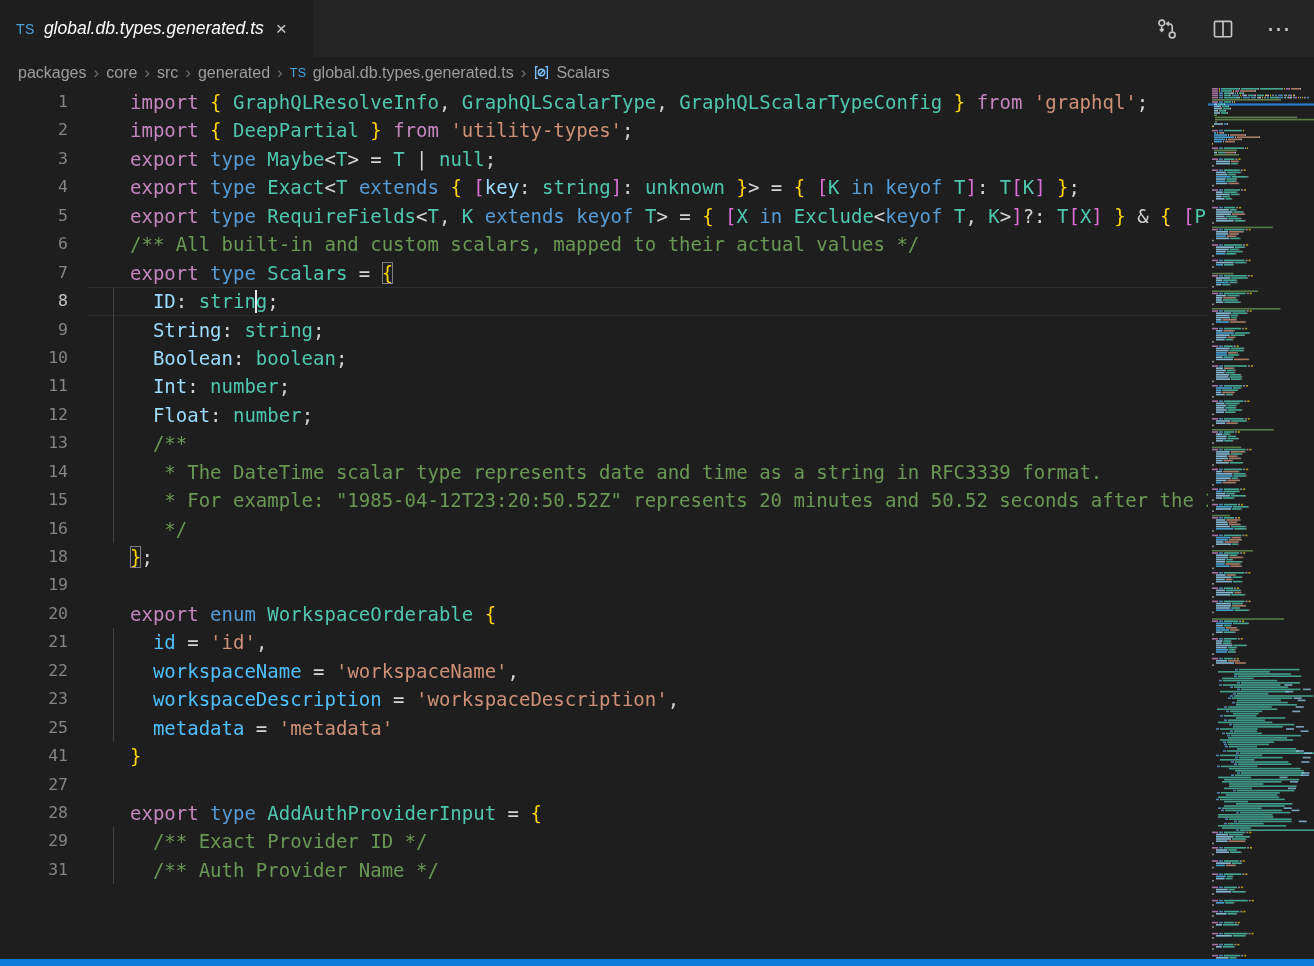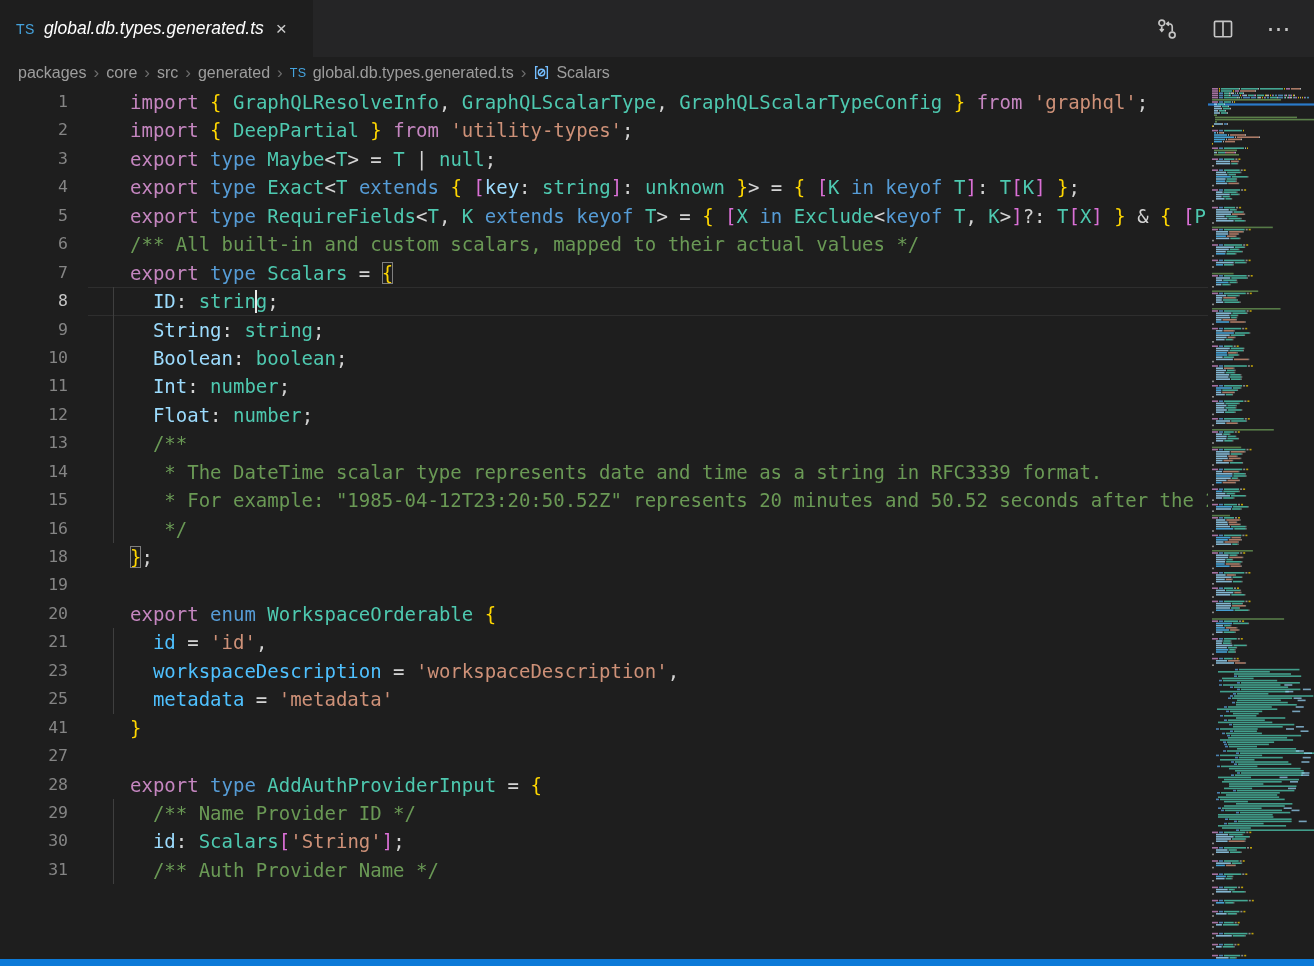--- a/index.html
+++ b/index.html
@@ -126,27 +126,27 @@
       <div class="row guide"><span class="gutter">11</span><span class="code"><span class="tk-o">  </span><span class="tk-p">Int</span><span class="tk-o">: </span><span class="tk-t">number</span><span class="tk-o">;</span></span></div>
       <div class="row guide"><span class="gutter">12</span><span class="code"><span class="tk-o">  </span><span class="tk-p">Float</span><span class="tk-o">: </span><span class="tk-t">number</span><span class="tk-o">;</span></span></div>
       <div class="row guide"><span class="gutter">13</span><span class="code"><span class="tk-c">  /**</span></span></div>
       <div class="row guide"><span class="gutter">14</span><span class="code"><span class="tk-c">   * The DateTime scalar type represents date and time as a string in RFC3339 format.</span></span></div>
       <div class="row guide"><span class="gutter">15</span><span class="code"><span class="tk-c">   * For example: "1985-04-12T23:20:50.52Z" represents 20 minutes and 50.52 seconds after the 23rd minute</span></span></div>
       <div class="row guide"><span class="gutter">16</span><span class="code"><span class="tk-c">   */</span></span></div>
       <div class="row"><span class="gutter">18</span><span class="code"><span class="tk-b1 tk-bm">}</span><span class="tk-o">;</span></span></div>
       <div class="row"><span class="gutter">19</span><span class="code"></span></div>
       <div class="row"><span class="gutter">20</span><span class="code"><span class="tk-m">export</span><span class="tk-o"> </span><span class="tk-k">enum</span><span class="tk-o"> </span><span class="tk-t">WorkspaceOrderable</span><span class="tk-o"> </span><span class="tk-b1">{</span></span></div>
       <div class="row guide"><span class="gutter">21</span><span class="code"><span class="tk-o">  </span><span class="tk-e">id</span><span class="tk-o"> = </span><span class="tk-s">'id'</span><span class="tk-o">,</span></span></div>
+      <div class="row guide"><span class="gutter">22</span><span class="code"><span class="tk-o">  </span><span class="tk-e">workspaceName</span><span class="tk-o"> = </span><span class="tk-s">'workspaceName'</span><span class="tk-o">,</span></span></div>
       <div class="row guide"><span class="gutter">23</span><span class="code"><span class="tk-o">  </span><span class="tk-e">workspaceDescription</span><span class="tk-o"> = </span><span class="tk-s">'workspaceDescription'</span><span class="tk-o">,</span></span></div>
       <div class="row guide"><span class="gutter">25</span><span class="code"><span class="tk-o">  </span><span class="tk-e">metadata</span><span class="tk-o"> = </span><span class="tk-s">'metadata'</span></span></div>
       <div class="row"><span class="gutter">41</span><span class="code"><span class="tk-b1">}</span></span></div>
       <div class="row"><span class="gutter">27</span><span class="code"></span></div>
       <div class="row"><span class="gutter">28</span><span class="code"><span class="tk-m">export</span><span class="tk-o"> </span><span class="tk-k">type</span><span class="tk-o"> </span><span class="tk-t">AddAuthProviderInput</span><span class="tk-o"> = </span><span class="tk-b1">{</span></span></div>
-      <div class="row guide"><span class="gutter">29</span><span class="code"><span class="tk-c">  /** Name Provider ID */</span></span></div>
-      <div class="row guide"><span class="gutter">30</span><span class="code"><span class="tk-o">  </span><span class="tk-p">id</span><span class="tk-o">: </span><span class="tk-t">Scalars</span><span class="tk-b2">[</span><span class="tk-s">'String'</span><span class="tk-b2">]</span><span class="tk-o">;</span></span></div>
+      <div class="row guide"><span class="gutter">29</span><span class="code"><span class="tk-c">  /** Exact Provider ID */</span></span></div>
       <div class="row guide"><span class="gutter">31</span><span class="code"><span class="tk-c">  /** Auth Provider Name */</span></span></div>
     </div>
   <div class="minimap">
     <svg id="mm" width="106" height="871">
         <rect x="0" y="15.4" width="106" height="2.2" fill="#2b7fd4" fill-opacity="0.95"></rect>
         <rect x="4.0" y="0.0" width="6.0" height="1.6" fill="#C586C0" fill-opacity="0.8"></rect>
         <rect x="11.0" y="0.0" width="1.0" height="1.6" fill="#FFD700" fill-opacity="0.8"></rect>
         <rect x="13.0" y="0.0" width="18.0" height="1.6" fill="#4EC9B0" fill-opacity="0.8"></rect>
         <rect x="31.0" y="0.0" width="1.0" height="1.6" fill="#D4D4D4" fill-opacity="0.8"></rect>
         <rect x="33.0" y="0.0" width="17.0" height="1.6" fill="#4EC9B0" fill-opacity="0.8"></rect>

